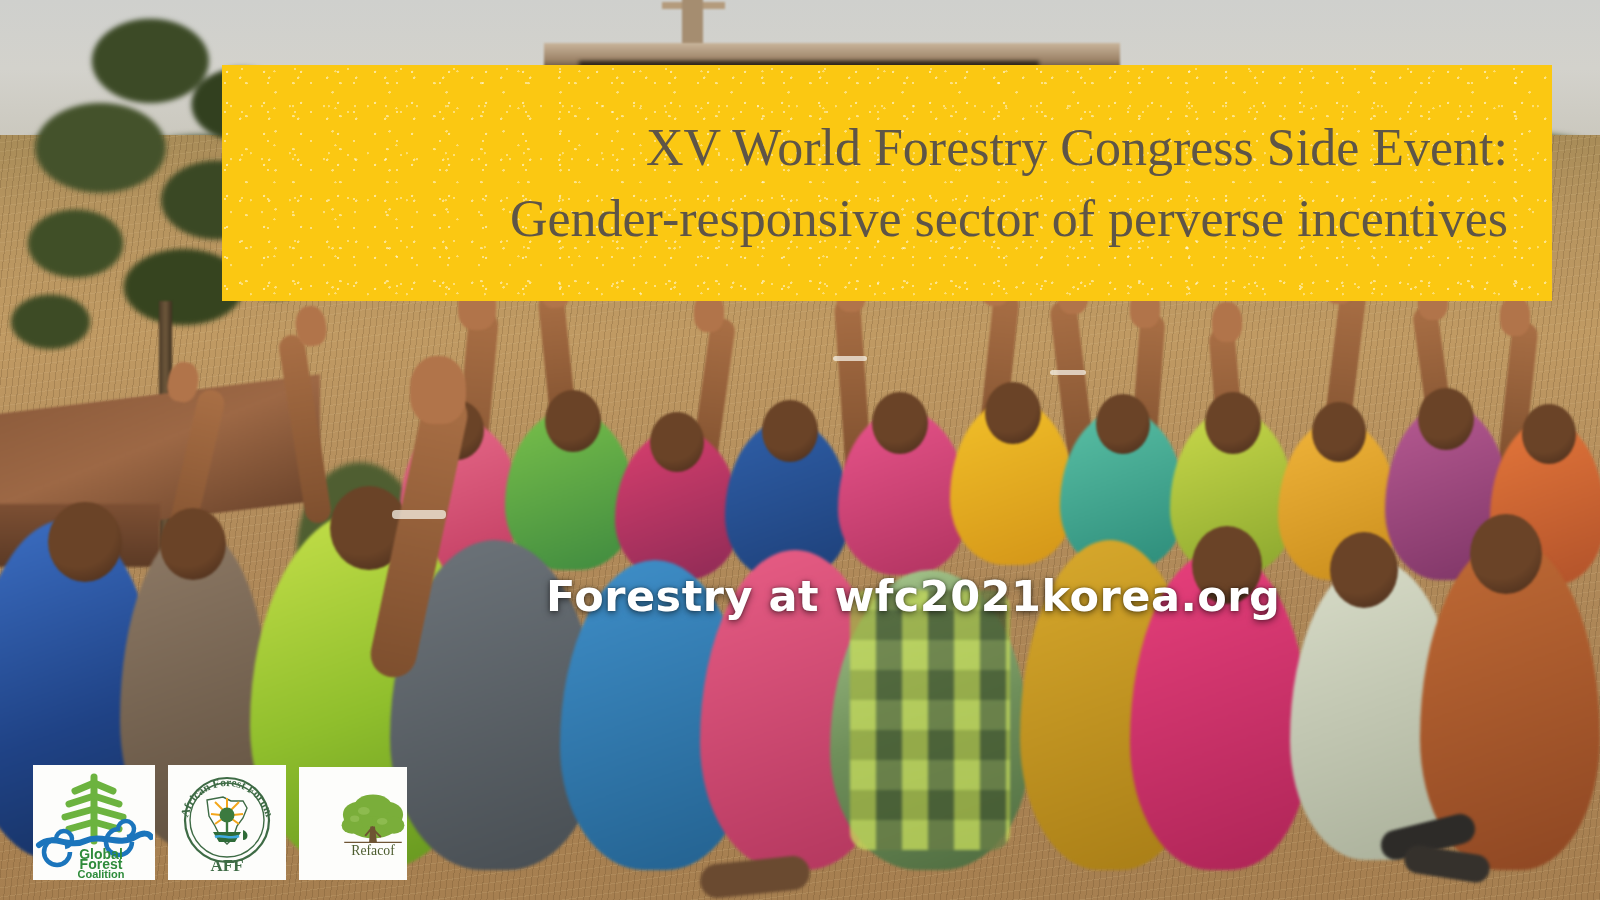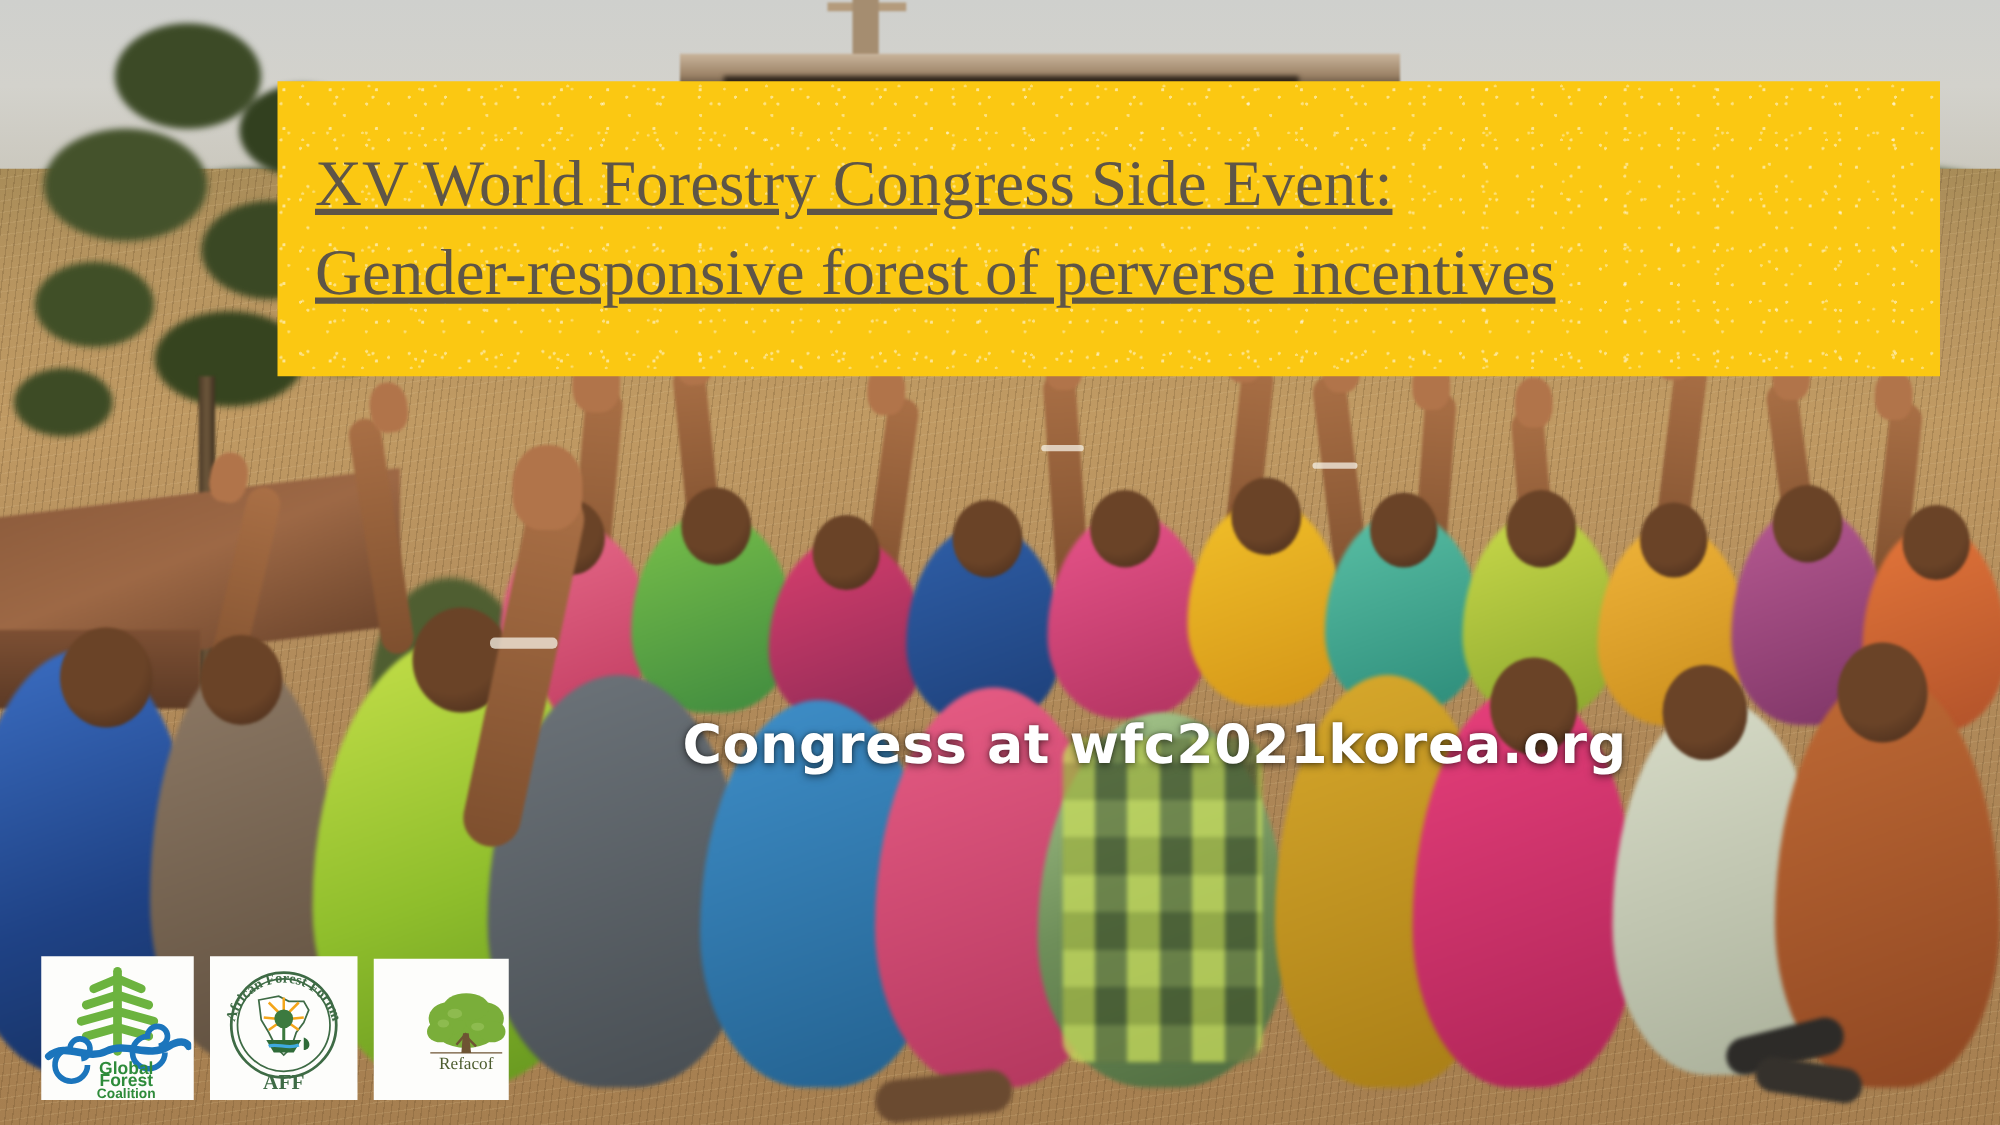--- a/index.html
+++ b/index.html
@@ -140,21 +140,21 @@
       radial-gradient(circle at 52% 55%, rgba(255,255,255,.5)  0 1.1px, transparent 1.4px),
       radial-gradient(circle at 74% 88%, rgba(255,255,255,.4)  0 1px,  transparent 1.3px),
       radial-gradient(circle at 94% 70%, rgba(255,255,255,.46) 0 1.1px, transparent 1.4px);
     background-size:37px 31px, 53px 43px, 29px 41px, 61px 37px, 43px 29px, 31px 53px, 47px 33px, 39px 47px, 57px 39px;
     display:flex; align-items:center;
   }
   .banner-inner{ width:100%; padding:0 44px 0 30px; }
   .title-line{
     font-family:"Liberation Serif", serif;
     font-size:52px; line-height:1.37;
-    color:#5e5547; white-space:nowrap;text-decoration:underline;
+    color:#5e5547; text-align:right; white-space:nowrap;
   }
 
   
   .event-text{
     position:absolute; left:546px; top:566px; width:1000px;
     color:#ffffff;
     text-shadow:0 2px 7px rgba(0,0,0,.55), 0 0 3px rgba(0,0,0,.35);
   }
   .event-line{
     font-family:"DejaVu Sans", sans-serif;
@@ -283,26 +283,26 @@
 
       <div class="fig" style="left:1380px;bottom:48px; width:96px; height:30px; background:#2d2b28; border-radius:16px; transform:rotate(-14deg);"></div>
       <div class="fig" style="left:1404px;bottom:22px; width:86px; height:28px; background:#35312c; border-radius:16px; transform:rotate(9deg);"></div>
       <div class="fig" style="left:700px; bottom:6px;  width:110px; height:34px; background:#6a4a30; border-radius:18px; transform:rotate(-6deg);"></div>
     </div>
   </div>
 
   <div class="banner">
     <div class="banner-inner">
       <div class="title-line">XV World Forestry Congress Side Event:</div>
-      <div class="title-line">Gender-responsive forest of perverse incentives</div>
+      <div class="title-line">Gender-responsive sector of perverse incentives</div>
     </div>
   </div>
 
   <div class="event-text">
-    <div class="event-line">Congress at wfc2021korea.org</div>
+    <div class="event-line">Forestry at wfc2021korea.org</div>
   </div>
 
   <div class="logos">
 
     <div class="logo-card logo-gfc">
       <svg class="logo-svg" width="118" height="112" viewBox="0 0 118 112">
         <g stroke="#6CB33F" stroke-width="7" stroke-linecap="round" fill="none">
           <line x1="59" y1="10" x2="59" y2="74"></line>
           <line x1="59" y1="16" x2="40" y2="24"></line>
             <line x1="59" y1="16" x2="78" y2="24"></line>

